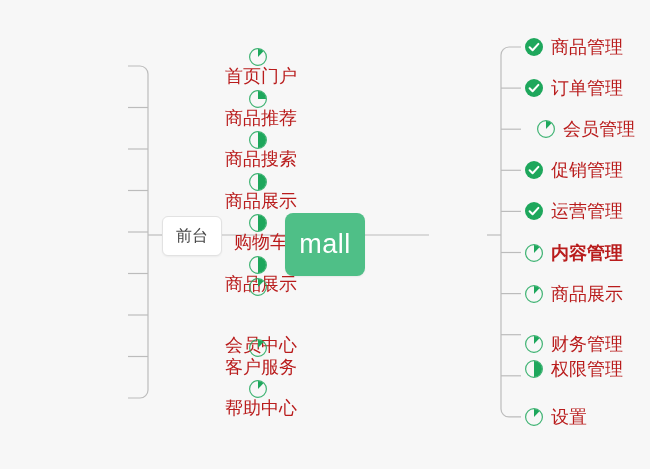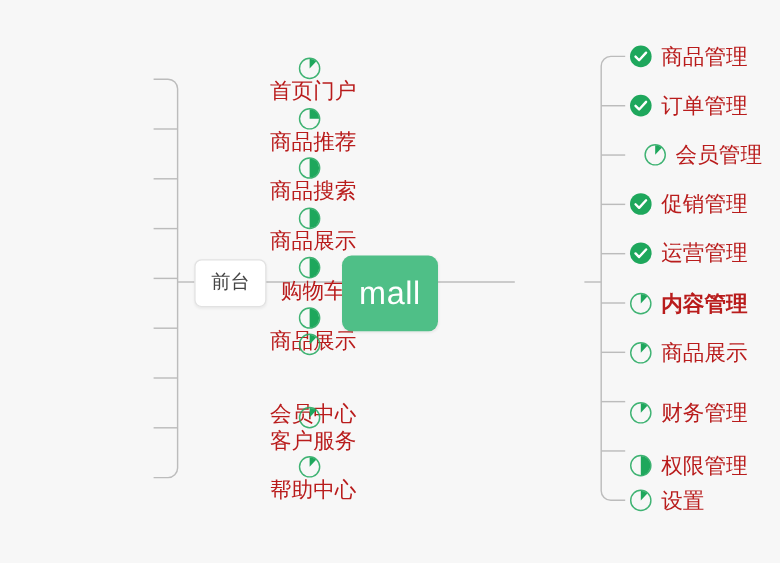--- a/index.html
+++ b/index.html
@@ -272,21 +272,21 @@
         </svg>
         <span class="leaf-label">商品展示</span>
       </div>
       <div class="leaf right" style="top: 330px; left: 524px;">
         <svg class="leaf-icon" viewBox="0 0 20 20">
           <circle cx="10" cy="10" r="8.4" fill="none" stroke="#1EA75C" stroke-width="1.2" opacity="0.85"></circle>
           <path d="M 10 10 L 10 2 A 8 8 0 0 1 15.47637684742951 4.168250980628708 Z" fill="#1EA75C"></path>
         </svg>
         <span class="leaf-label">财务管理</span>
       </div>
-      <div class="leaf right" style="top: 374px; left: 524px;">
+      <div class="leaf right" style="top: 355px; left: 524px;">
         <svg class="leaf-icon" viewBox="0 0 20 20">
           <circle cx="10" cy="10" r="8.4" fill="none" stroke="#1EA75C" stroke-width="1.2" opacity="0.85"></circle>
           <path d="M 10 10 L 10 2 A 8 8 0 0 1 10 18 Z" fill="#1EA75C"></path>
         </svg>
         <span class="leaf-label">权限管理</span>
       </div>
       <div class="leaf right" style="top: 402.9px; left: 524px;">
         <svg class="leaf-icon" viewBox="0 0 20 20">
           <circle cx="10" cy="10" r="8.4" fill="none" stroke="#1EA75C" stroke-width="1.2" opacity="0.85"></circle>
           <path d="M 10 10 L 10 2 A 8 8 0 0 1 15.47637684742951 4.168250980628708 Z" fill="#1EA75C"></path>

